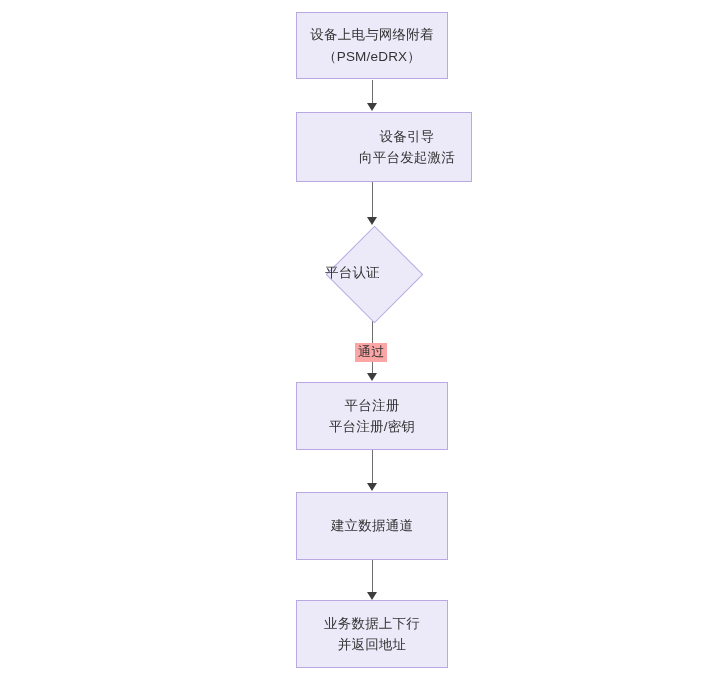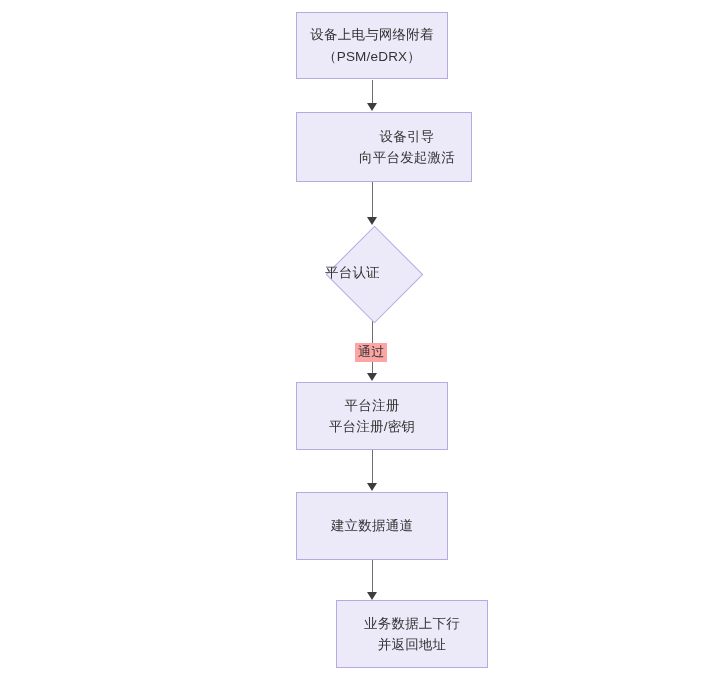--- a/index.html
+++ b/index.html
@@ -133,18 +133,18 @@
 
   <div class="node" style="left:296px; top:382px; width:152px; height:68px;">
     <span class="line1">平台注册</span>
     <span class="line2">平台注册/密钥</span>
   </div>
 
   <div class="node" style="left:296px; top:492px; width:152px; height:68px;">
     <span class="line1">建立数据通道</span>
   </div>
 
-  <div class="node" style="left:296px; top:600px; width:152px; height:68px;margin-left:40px;">
+  <div class="node" style="left:296px; top:600px; width:152px; height:68px;">
     <span class="line1">业务数据上下行</span>
     <span class="line2">并返回地址</span>
   </div>
 
 </div>
 
 </body></html>

